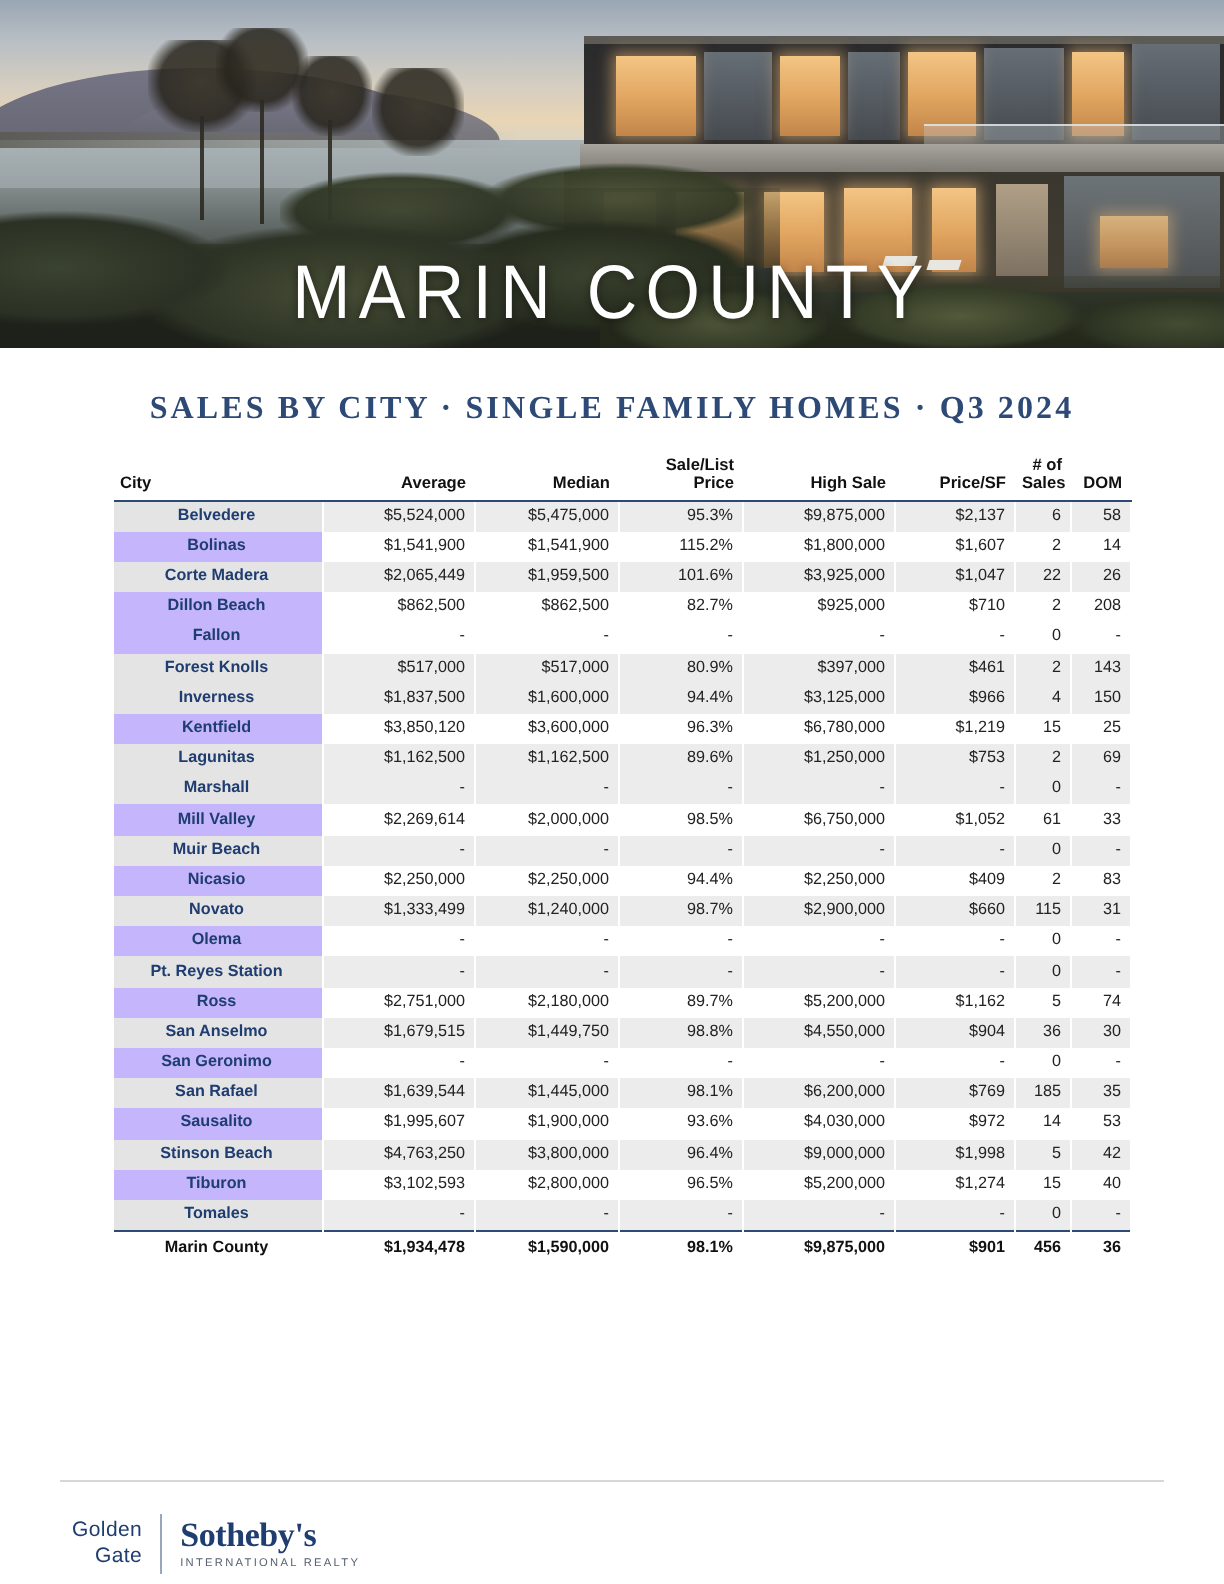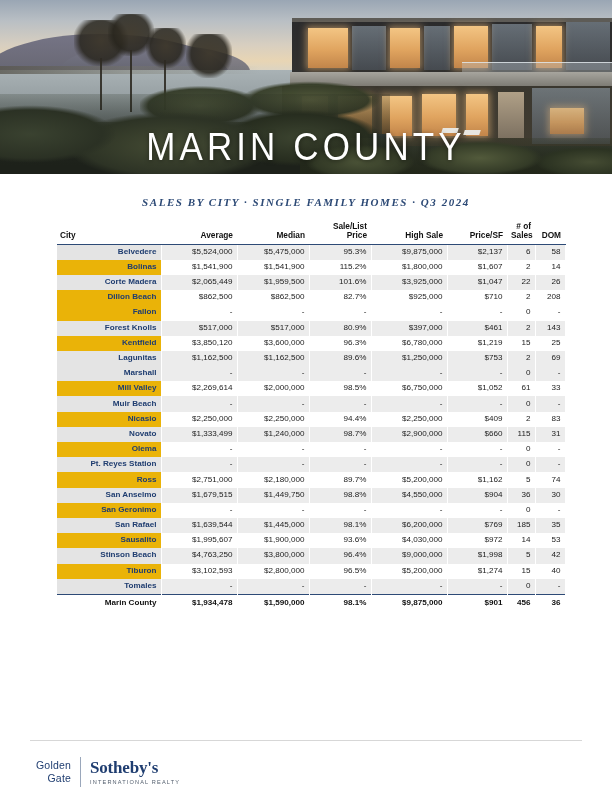--- a/index.html
+++ b/index.html
@@ -177,24 +177,23 @@
     transform-origin: center;
     white-space: nowrap;
   }
 
   
   .subtitle {
     margin-top: 22px;
     text-align: center;
     color: #2d4a76;
     font-family: "Liberation Serif", serif;
-    font-size: 11px;
+    font-size: 16px;
     font-weight: bold;
     letter-spacing: 1.55px;
-    font-style: italic;
   }
 
   
   .table-wrap {
     margin: 14px 57px 0 57px;
     width: 498px;
   }
   table.report {
     border-collapse: collapse;
     width: 498px;
@@ -218,30 +217,30 @@
   }
   table.report td {
     padding: 2px 4px 2px 4px;
     text-align: right;
     color: #222222;
     border-right: 1px solid #ffffff;
     height: 11.2px;
     line-height: 1.1;
   }
   table.report td.city {
-    text-align: right;
+    text-align: center;
     color: #1f3d70;
     font-weight: bold;
     padding-left: 3px;
     border-right: 1px solid #ffffff;
   }
   tr.odd td { background: #ececec; }
   tr.even td { background: #ffffff; }
   tr.odd td.city { background: #e4e4e4; }
-  tr.even td.city { background: #eab308; margin-top: 20px; }
+  tr.even td.city { background: #c4b5fd; margin-top: 20px; }
 
   tr.total td {
     background: #ffffff !important;
     font-weight: bold;
     color: #111111;
     border-top: 1.1px solid #2d4a76;
     padding-top: 3px;
     padding-bottom: 3px;
   }
   tr.total td.city {
@@ -455,20 +454,30 @@
         <tr class="odd">
           <td class="city">Forest Knolls</td>
           <td>$517,000</td>
           <td>$517,000</td>
           <td>80.9%</td>
           <td>$397,000</td>
           <td>$461</td>
           <td>2</td>
           <td>143</td>
         </tr>
+        <tr class="odd">
+          <td class="city">Inverness</td>
+          <td>$1,837,500</td>
+          <td>$1,600,000</td>
+          <td>94.4%</td>
+          <td>$3,125,000</td>
+          <td>$966</td>
+          <td>4</td>
+          <td>150</td>
+        </tr>
         <tr class="even">
           <td class="city">Kentfield</td>
           <td>$3,850,120</td>
           <td>$3,600,000</td>
           <td>96.3%</td>
           <td>$6,780,000</td>
           <td>$1,219</td>
           <td>15</td>
           <td>25</td>
         </tr>

